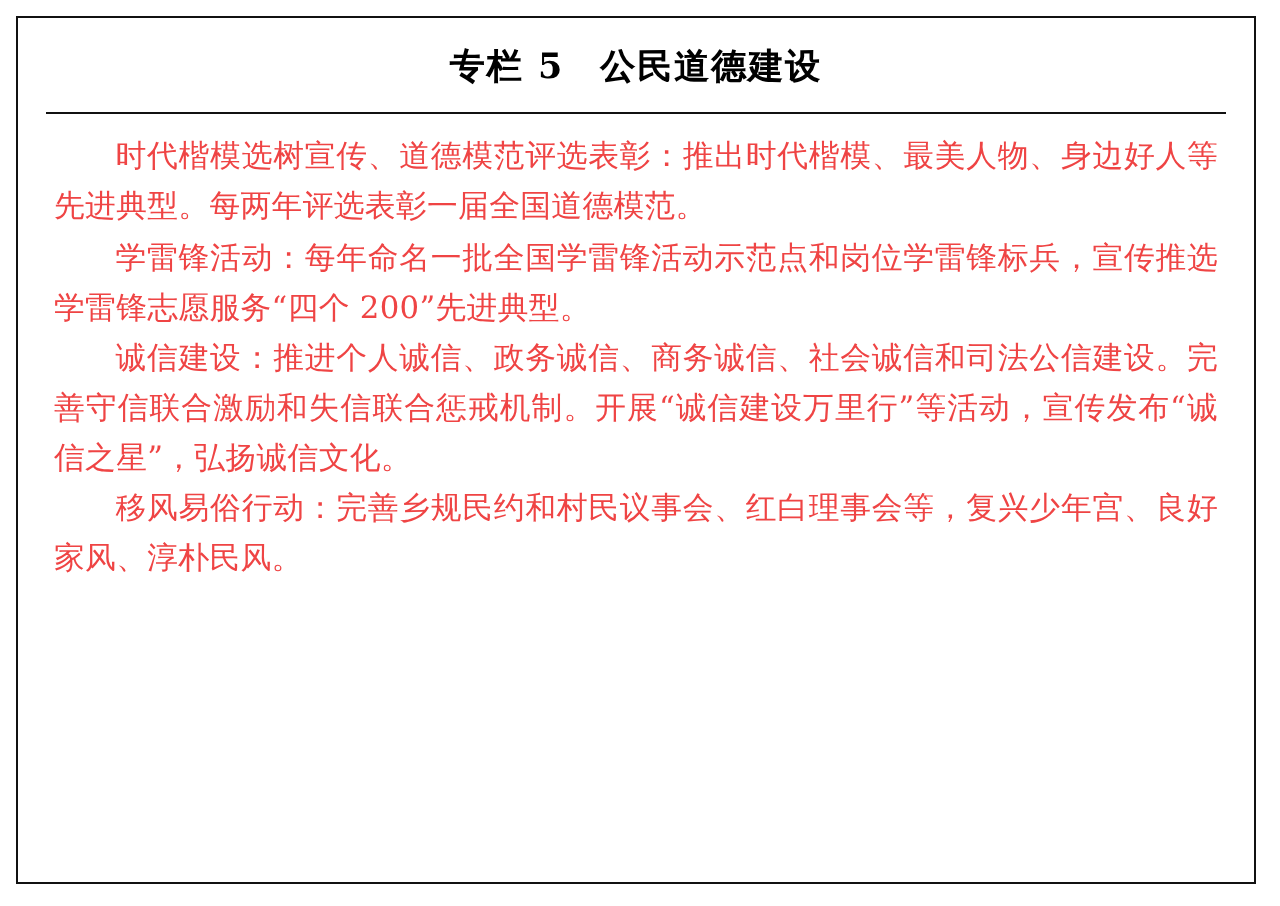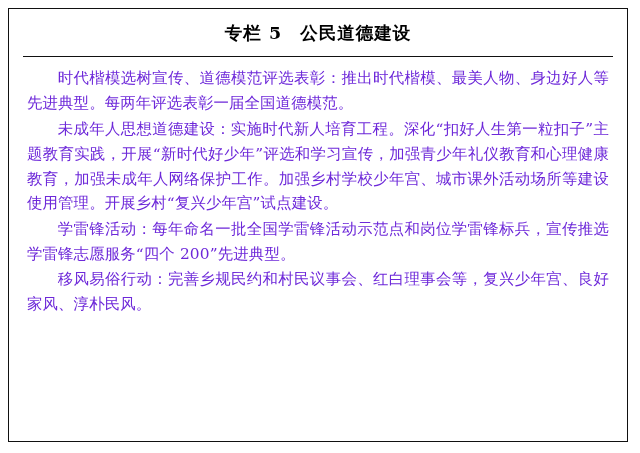--- a/index.html
+++ b/index.html
@@ -45,21 +45,21 @@
     background: #111111;
     margin: 5px 14px 0 14px;
   }
   .body-area {
     padding: 9px 18px 0 18px;
   }
   p.para {
     margin: 0 0 0.5px 0;
     font-size: 15.4px;
     line-height: 1.62;
-    color: #6d28d9;
+    color: #ef4444;
     text-align: justify;
     text-justify: inter-ideograph;
     text-indent: 2em;
     font-family: "DejaVu Serif", serif;
     letter-spacing: 0.15px;
   }
 </style>
 </head>
 <body>
 
@@ -68,18 +68,18 @@
   <div class="title-area">
     <div class="title">
       <span>专栏 5</span><span class="sp"></span><span>公民道德建设</span>
     </div>
   </div>
 
   <div class="rule"></div>
 
   <div class="body-area">
     <p class="para">时代楷模选树宣传、道德模范评选表彰：推出时代楷模、最美人物、身边好人等先进典型。每两年评选表彰一届全国道德模范。</p>
-    <p class="para">未成年人思想道德建设：实施时代新人培育工程。深化“扣好人生第一粒扣子”主题教育实践，开展“新时代好少年”评选和学习宣传，加强青少年礼仪教育和心理健康教育，加强未成年人网络保护工作。加强乡村学校少年宫、城市课外活动场所等建设使用管理。开展乡村“复兴少年宫”试点建设。</p>
     <p class="para">学雷锋活动：每年命名一批全国学雷锋活动示范点和岗位学雷锋标兵，宣传推选学雷锋志愿服务“四个 200”先进典型。</p>
+    <p class="para">诚信建设：推进个人诚信、政务诚信、商务诚信、社会诚信和司法公信建设。完善守信联合激励和失信联合惩戒机制。开展“诚信建设万里行”等活动，宣传发布“诚信之星”，弘扬诚信文化。</p>
     <p class="para">移风易俗行动：完善乡规民约和村民议事会、红白理事会等，复兴少年宫、良好家风、淳朴民风。</p>
   </div>
 
 </div>
 
 </body></html>

